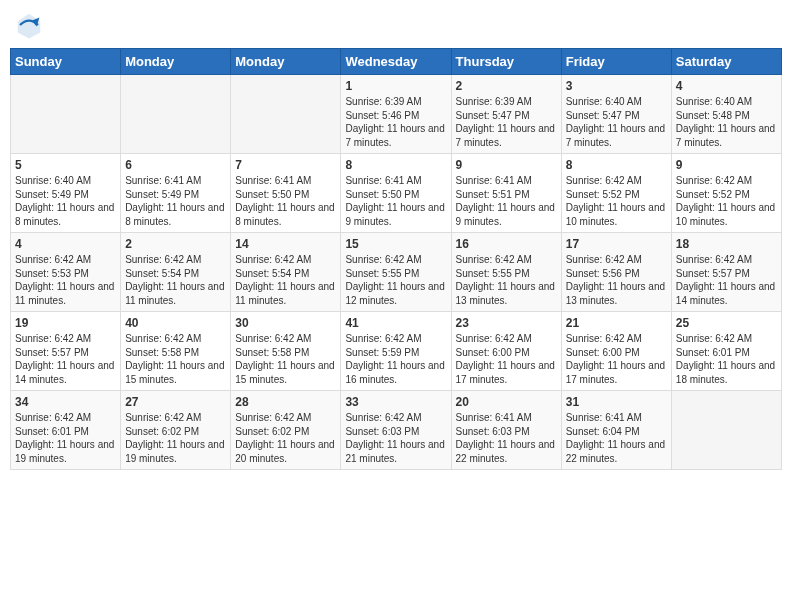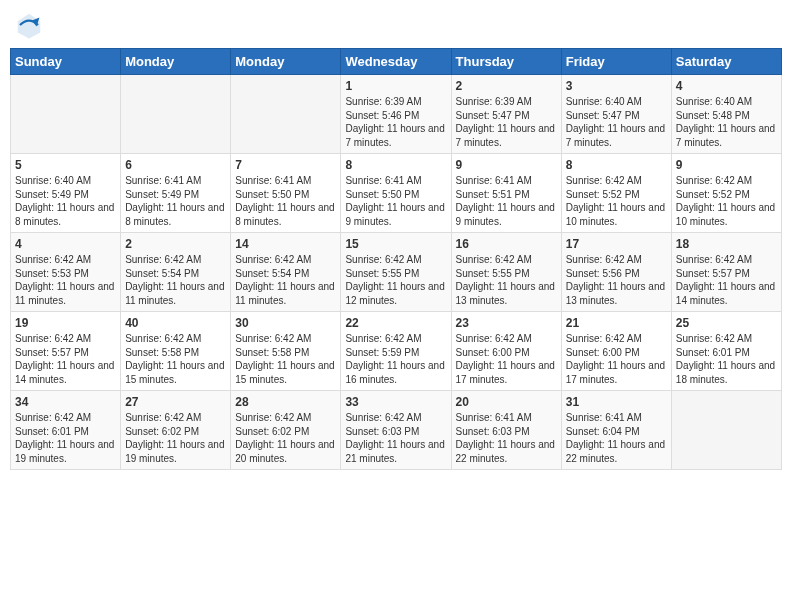--- a/index.html
+++ b/index.html
@@ -255,21 +255,21 @@
 Sunset: 5:58 PM
 Daylight: 11 hours and 15 minutes.</div>
         </td>
         <td>
           <div class="day-number">30</div>
           <div class="day-info" style="white-space: pre-line;">Sunrise: 6:42 AM
 Sunset: 5:58 PM
 Daylight: 11 hours and 15 minutes.</div>
         </td>
         <td>
-          <div class="day-number">22</div>
+          <div class="day-number">41</div>
           <div class="day-info" style="white-space: pre-line;">Sunrise: 6:42 AM
 Sunset: 5:59 PM
 Daylight: 11 hours and 16 minutes.</div>
         </td>
         <td>
           <div class="day-number">23</div>
           <div class="day-info" style="white-space: pre-line;">Sunrise: 6:42 AM
 Sunset: 6:00 PM
 Daylight: 11 hours and 17 minutes.</div>
         </td>

